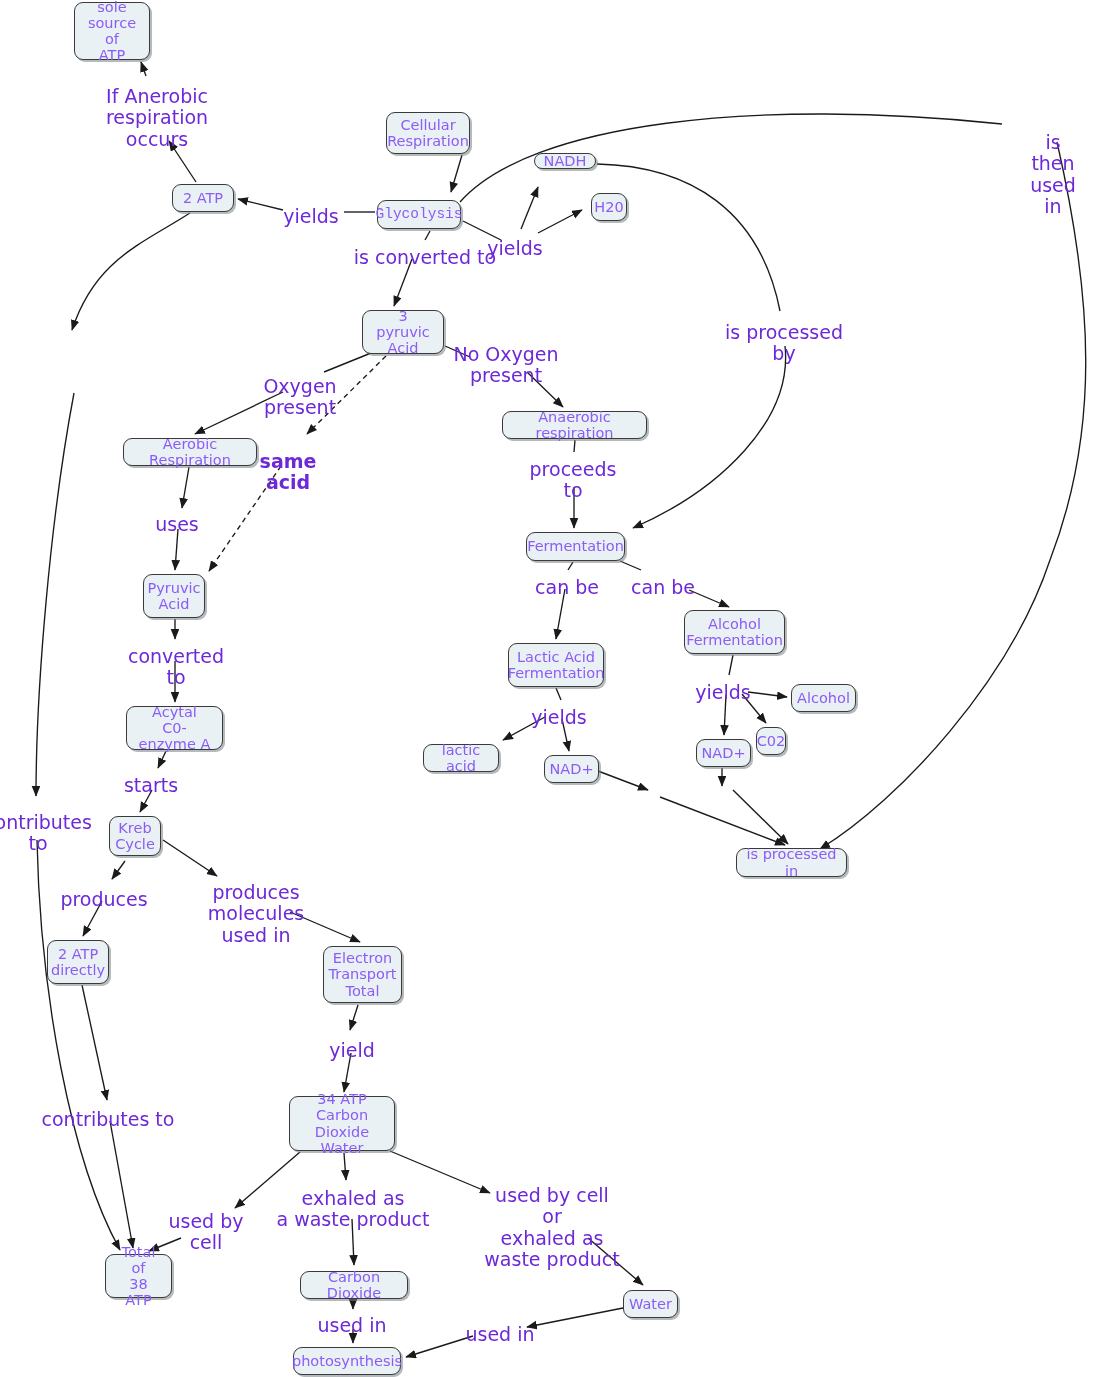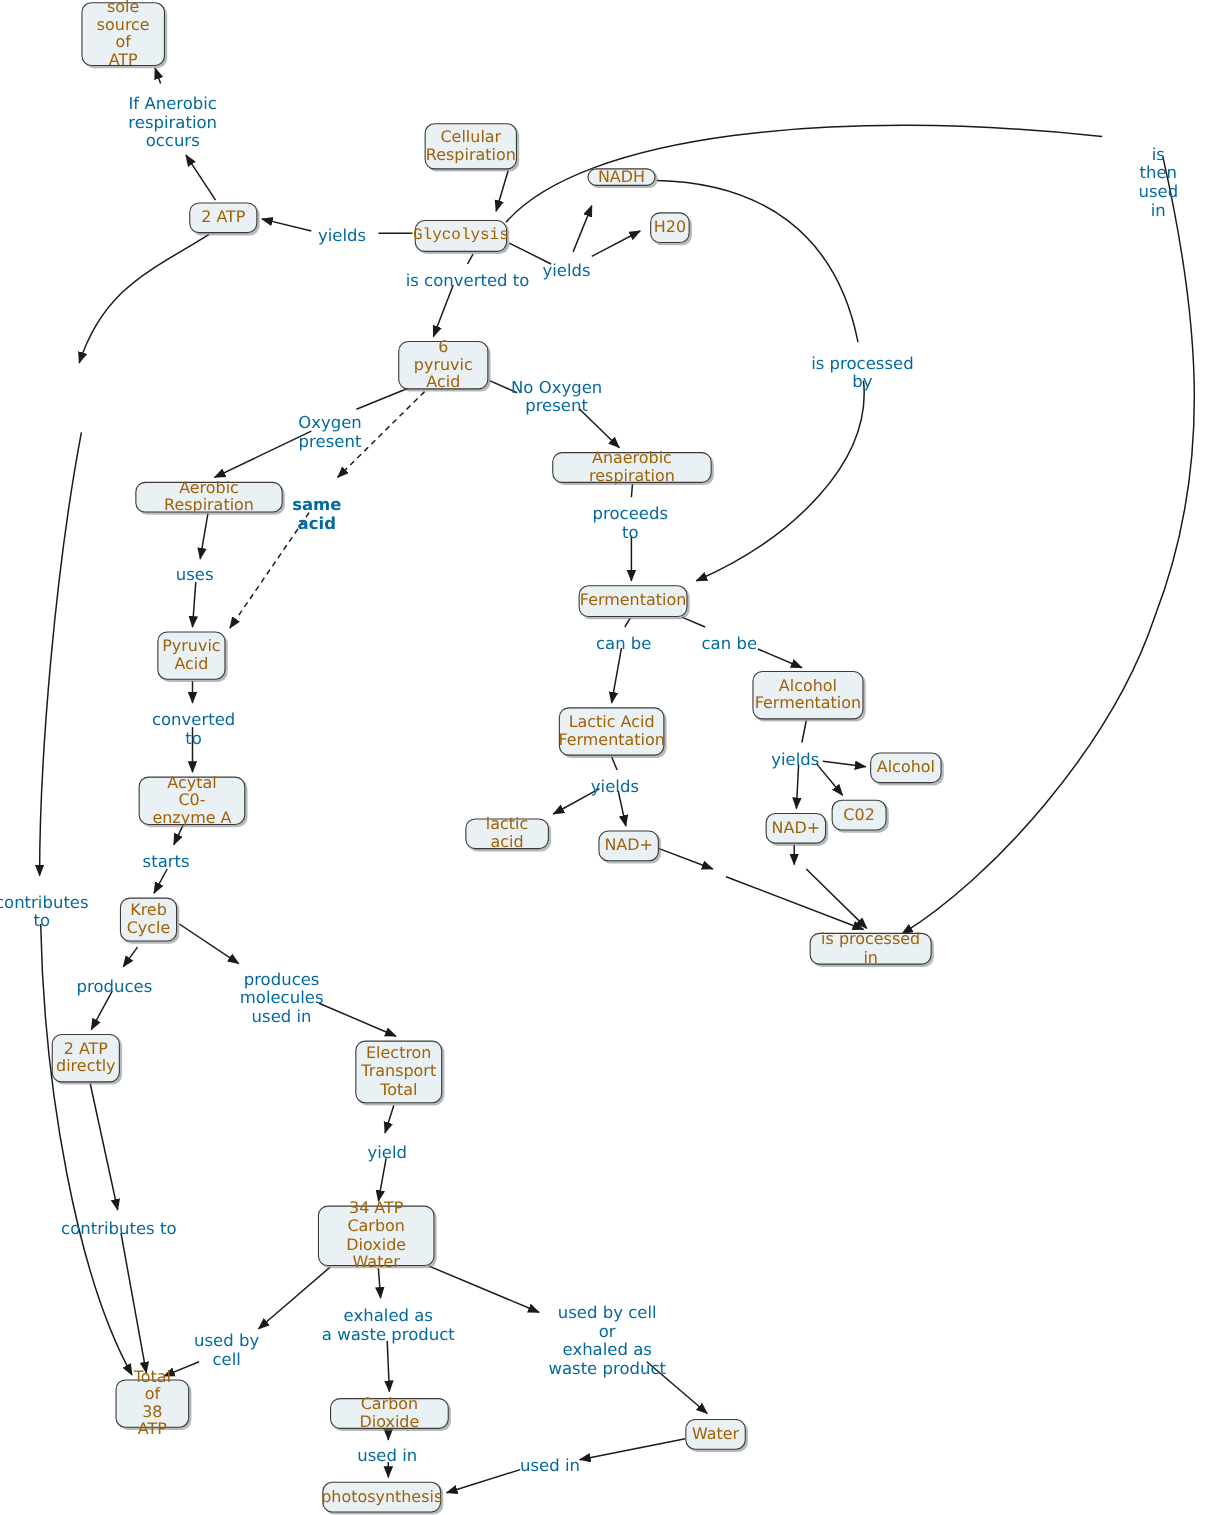--- a/index.html
+++ b/index.html
@@ -8,30 +8,30 @@
   svg.edges{position:absolute;left:0;top:0;width:1101px;height:1377px;pointer-events:none;}
   .node{
     position:absolute;
     background:#eaf1f4;
     border:1.6px solid #3a3a3a;
     border-radius:9px;
     box-shadow:2px 2px 0 rgba(120,130,135,.55);
     display:flex;align-items:center;justify-content:center;
     text-align:center;
     font-size:14.5px;
-    color:#a16207;
+    color:#8b5cf6;
     line-height:1.12;
     box-sizing:border-box;
     padding:1px 8px;
     white-space:pre-line;
   }
   .lbl{
     position:absolute;
-    font-size:15px;
-    color:#0369a1;
+    font-size:19px;
+    color:#6d28d9;
     line-height:1.13;
     text-align:center;
     white-space:pre-line;
     transform:translateX(-50%);
   }
 </style>
 </head>
 <body>
 
 <div id="canvas">
@@ -144,35 +144,35 @@
 
   <div class="node" style="left:74px;top:2px;width:76px;height:58px;">sole
 source of
 ATP</div>
   <div class="node" style="left:172px;top:184px;width:62px;height:28px;">2 ATP</div>
   <div class="node" style="left:386px;top:112px;width:84px;height:42px;">Cellular
 Respiration</div>
   <div class="node" style="left:377px;top:200px;width:84px;height:29px;font-family:Liberation Mono, monospace;">Glycolysis</div>
   <div class="node" style="left:534px;top:153px;width:62px;height:16px;">NADH</div>
   <div class="node" style="left:591px;top:193px;width:36px;height:28px;">H20</div>
-  <div class="node" style="left:362px;top:310px;width:82px;height:44px;">6 pyruvic
+  <div class="node" style="left:362px;top:310px;width:82px;height:44px;">3 pyruvic
 Acid</div>
   <div class="node" style="left:502px;top:411px;width:145px;height:28px;">Anaerobic respiration</div>
   <div class="node" style="left:123px;top:438px;width:134px;height:28px;">Aerobic Respiration</div>
   <div class="node" style="left:526px;top:532px;width:99px;height:29px;">Fermentation</div>
   <div class="node" style="left:143px;top:574px;width:62px;height:44px;">Pyruvic
 Acid</div>
   <div class="node" style="left:684px;top:610px;width:101px;height:44px;">Alcohol
 Fermentation</div>
   <div class="node" style="left:508px;top:643px;width:96px;height:44px;">Lactic Acid
 Fermentation</div>
   <div class="node" style="left:791px;top:684px;width:65px;height:28px;">Alcohol</div>
   <div class="node" style="left:126px;top:706px;width:97px;height:44px;">Acytal
 C0-enzyme A</div>
-  <div class="node" style="left:756px;top:727px;width:50px;height:28px;">C02</div>
+  <div class="node" style="left:756px;top:727px;width:30px;height:28px;">C02</div>
   <div class="node" style="left:696px;top:739px;width:55px;height:28px;">NAD+</div>
   <div class="node" style="left:423px;top:744px;width:76px;height:28px;">lactic acid</div>
   <div class="node" style="left:544px;top:755px;width:55px;height:28px;">NAD+</div>
   <div class="node" style="left:109px;top:816px;width:52px;height:40px;">Kreb
 Cycle</div>
   <div class="node" style="left:736px;top:848px;width:111px;height:29px;">is processed in</div>
   <div class="node" style="left:47px;top:940px;width:62px;height:44px;">2 ATP
 directly</div>
   <div class="node" style="left:323px;top:946px;width:79px;height:57px;">Electron
 Transport

